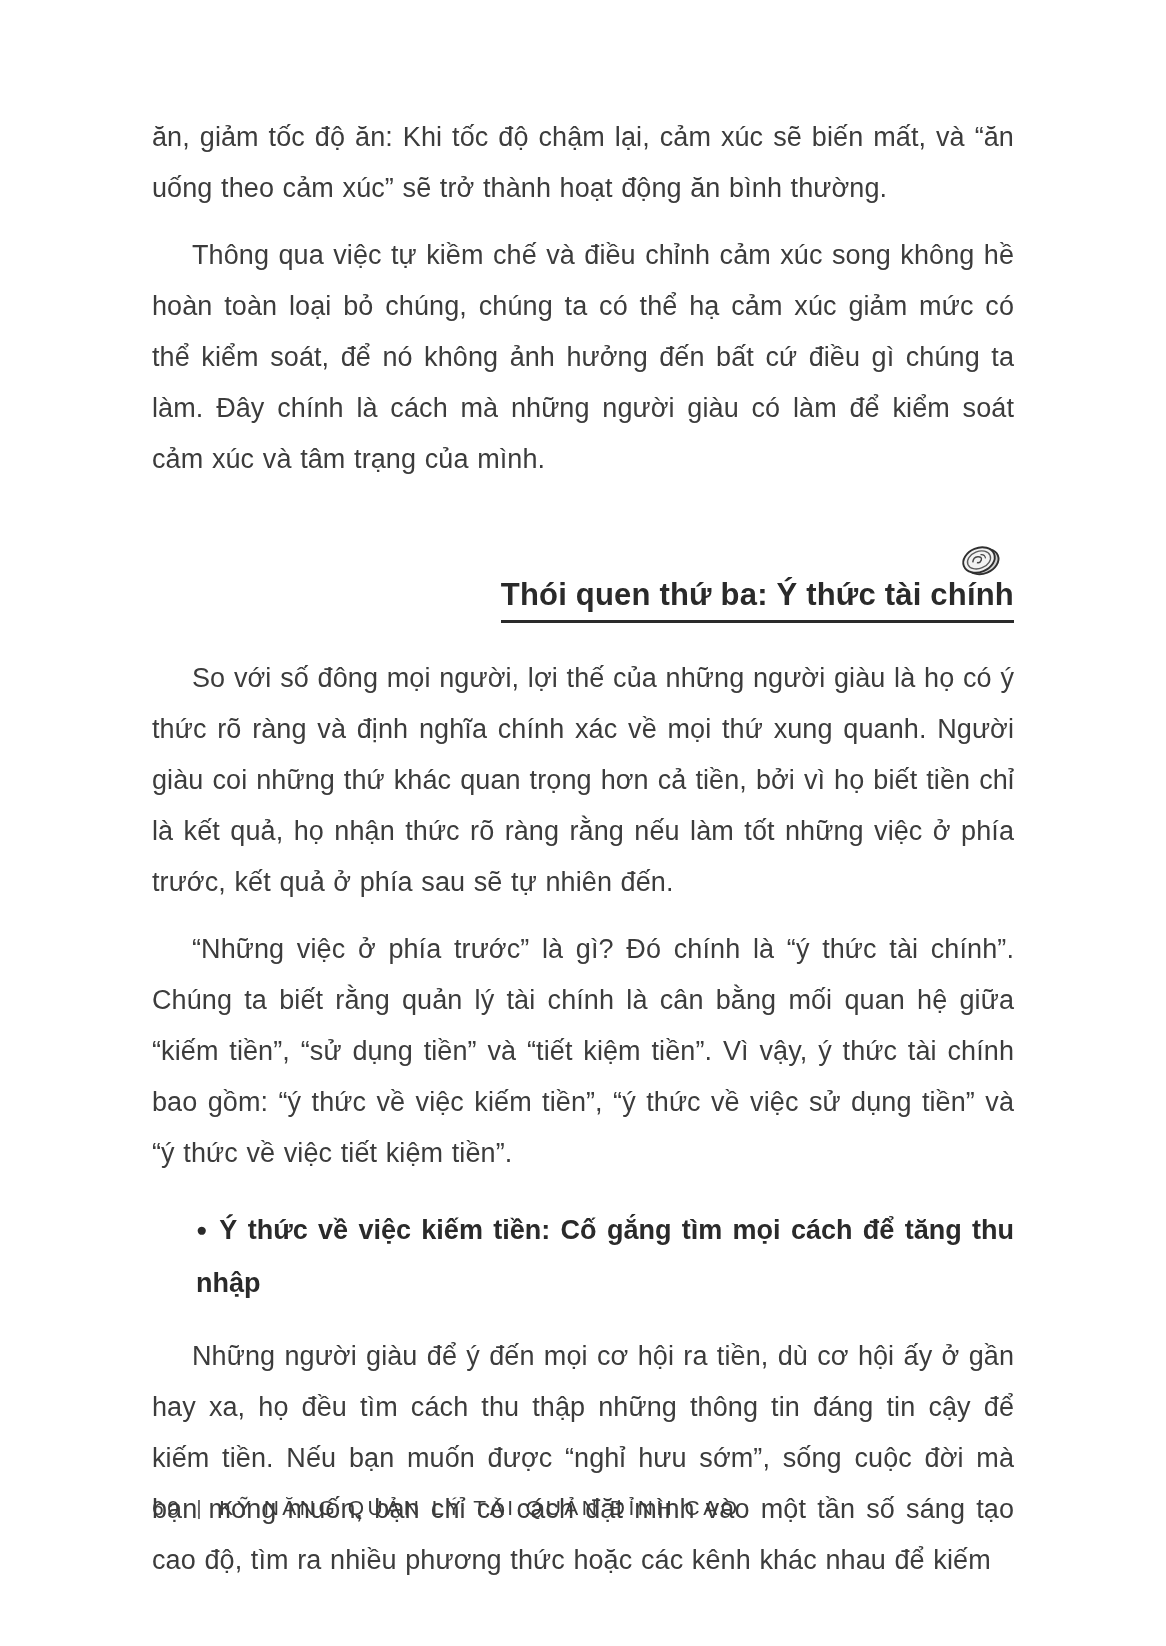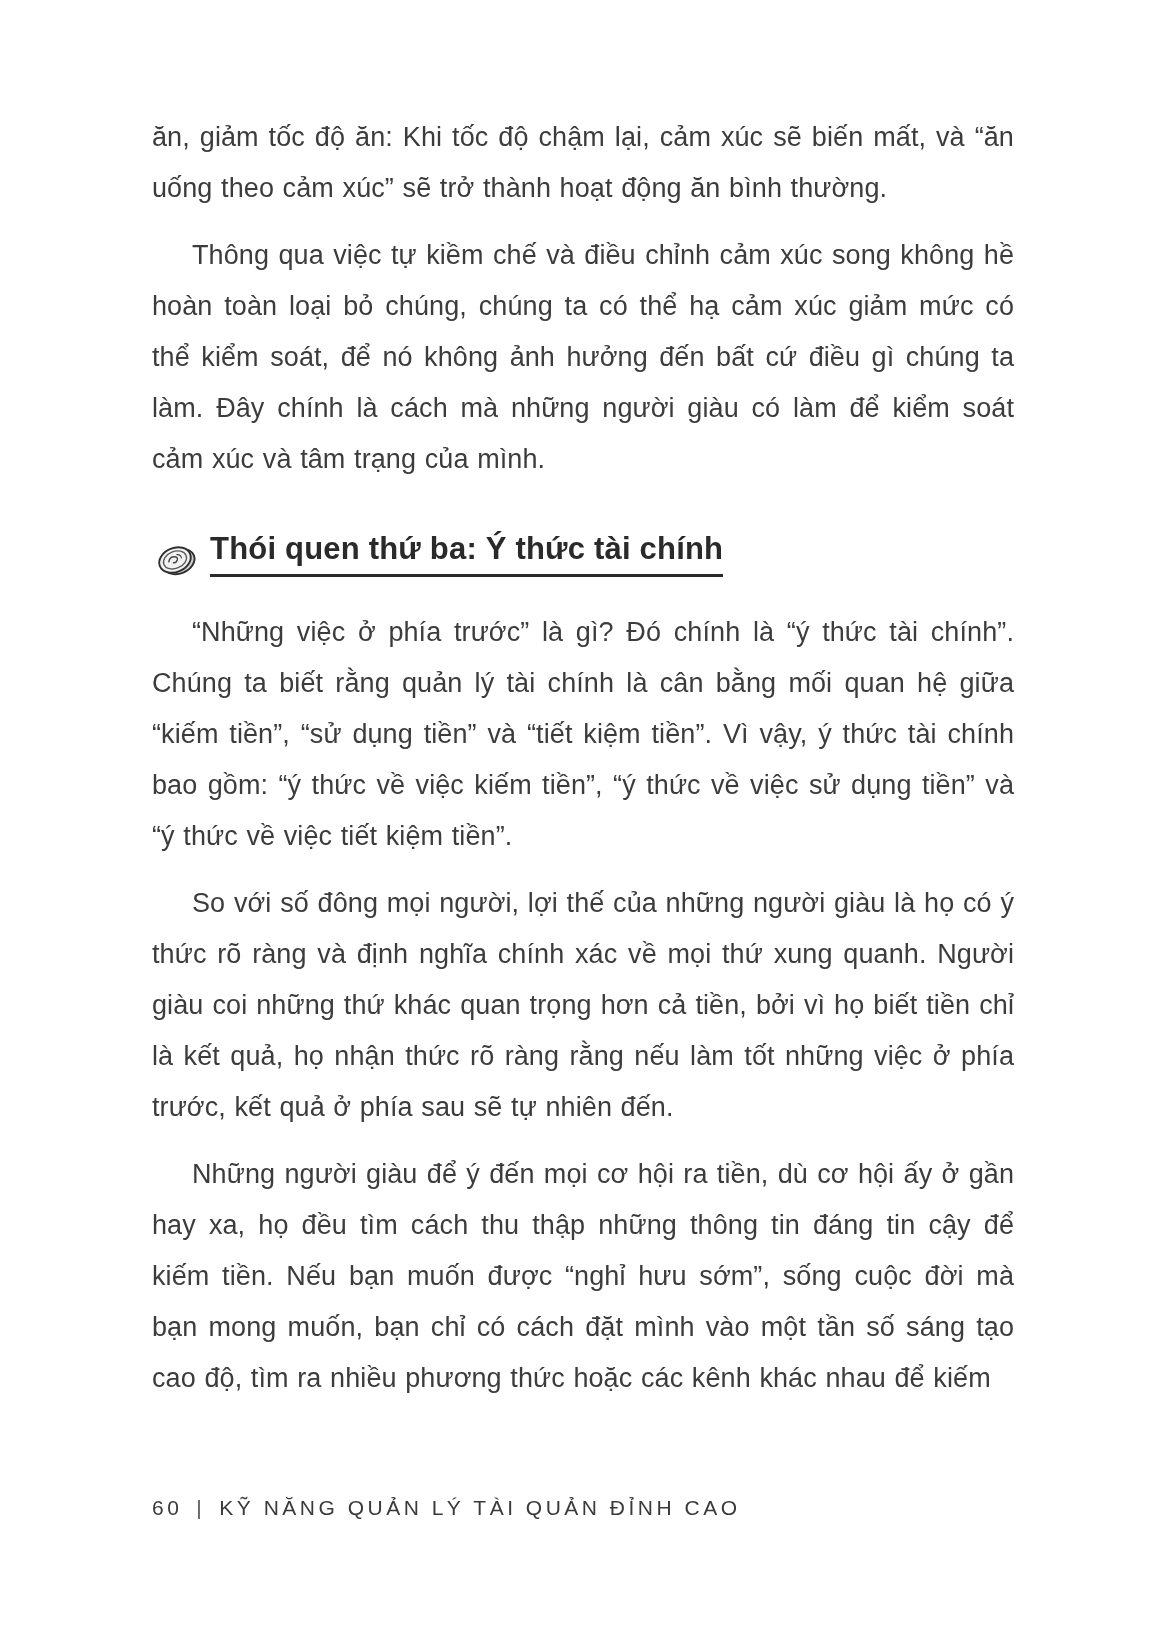--- a/index.html
+++ b/index.html
@@ -27,20 +27,21 @@
     letter-spacing: 0.1px;
     word-spacing: 1px;
   }
   .para.no-indent {
     text-indent: 0;
   }
   .section-heading {
     display: flex;
     align-items: flex-end;
     margin: 46px 0 30px 0;
+    flex-direction: column;
   }
   .section-heading .icon {
     width: 46px;
     height: 46px;
     flex: 0 0 auto;
     margin-right: 12px;
     position: relative;
     top: 4px;
   }
   .heading-text {
@@ -97,24 +98,27 @@
           <ellipse cx="24" cy="26" rx="17" ry="12.5" fill="#f2f2f2" stroke="#2f2f2f" stroke-width="2"></ellipse>
           <ellipse cx="24" cy="26" rx="12.5" ry="8.8" fill="none" stroke="#5a5a5a" stroke-width="1.4"></ellipse>
           <path d="M17 26 q2.5 -5 7 -3.5 q4.5 1.6 2 4.8 q-2.4 2.6 -5 0.4" fill="none" stroke="#454545" stroke-width="1.5"></path>
           <path d="M27.5 21.5 q4.5 1.2 3.4 5.6" fill="none" stroke="#454545" stroke-width="1.2"></path>
         </g>
       </svg>
     </span>
     <span class="heading-text">Thói quen thứ ba: Ý thức tài chính</span>
   </div>
 
+  <p class="para">So với số đông mọi người, lợi thế của những người giàu là họ có ý thức rõ ràng và định nghĩa chính xác về mọi thứ xung quanh. Người giàu coi những thứ khác quan trọng hơn cả tiền, bởi vì họ biết tiền chỉ là kết quả, họ nhận thức rõ ràng rằng nếu làm tốt những việc ở phía trước, kết quả ở phía sau sẽ tự nhiên đến.</p>
+
   <p class="para">“Những việc ở phía trước” là gì? Đó chính là “ý thức tài chính”. Chúng ta biết rằng quản lý tài chính là cân bằng mối quan hệ giữa “kiếm tiền”, “sử dụng tiền” và “tiết kiệm tiền”. Vì vậy, ý thức tài chính bao gồm: “ý thức về việc kiếm tiền”, “ý thức về việc sử dụng tiền” và “ý thức về việc tiết kiệm tiền”.</p>
 
-  <p class="para">So với số đông mọi người, lợi thế của những người giàu là họ có ý thức rõ ràng và định nghĩa chính xác về mọi thứ xung quanh. Người giàu coi những thứ khác quan trọng hơn cả tiền, bởi vì họ biết tiền chỉ là kết quả, họ nhận thức rõ ràng rằng nếu làm tốt những việc ở phía trước, kết quả ở phía sau sẽ tự nhiên đến.</p>
-
+  <div class="bullet-heading">
+    <span class="bullet">●</span><span>Ý thức về việc kiếm tiền: Cố gắng tìm mọi cách để tăng thu nhập</span>
+  </div>
 
   <p class="para">Những người giàu để ý đến mọi cơ hội ra tiền, dù cơ hội ấy ở gần hay xa, họ đều tìm cách thu thập những thông tin đáng tin cậy để kiếm tiền. Nếu bạn muốn được “nghỉ hưu sớm”, sống cuộc đời mà bạn mong muốn, bạn chỉ có cách đặt mình vào một tần số sáng tạo cao độ, tìm ra nhiều phương thức hoặc các kênh khác nhau để kiếm</p>
 
   <div class="footer">
     <span>60</span><span class="sep">|</span><span>KỸ NĂNG QUẢN LÝ TÀI QUẢN ĐỈNH CAO</span>
   </div>
 
 </div>
 
 </body></html>

